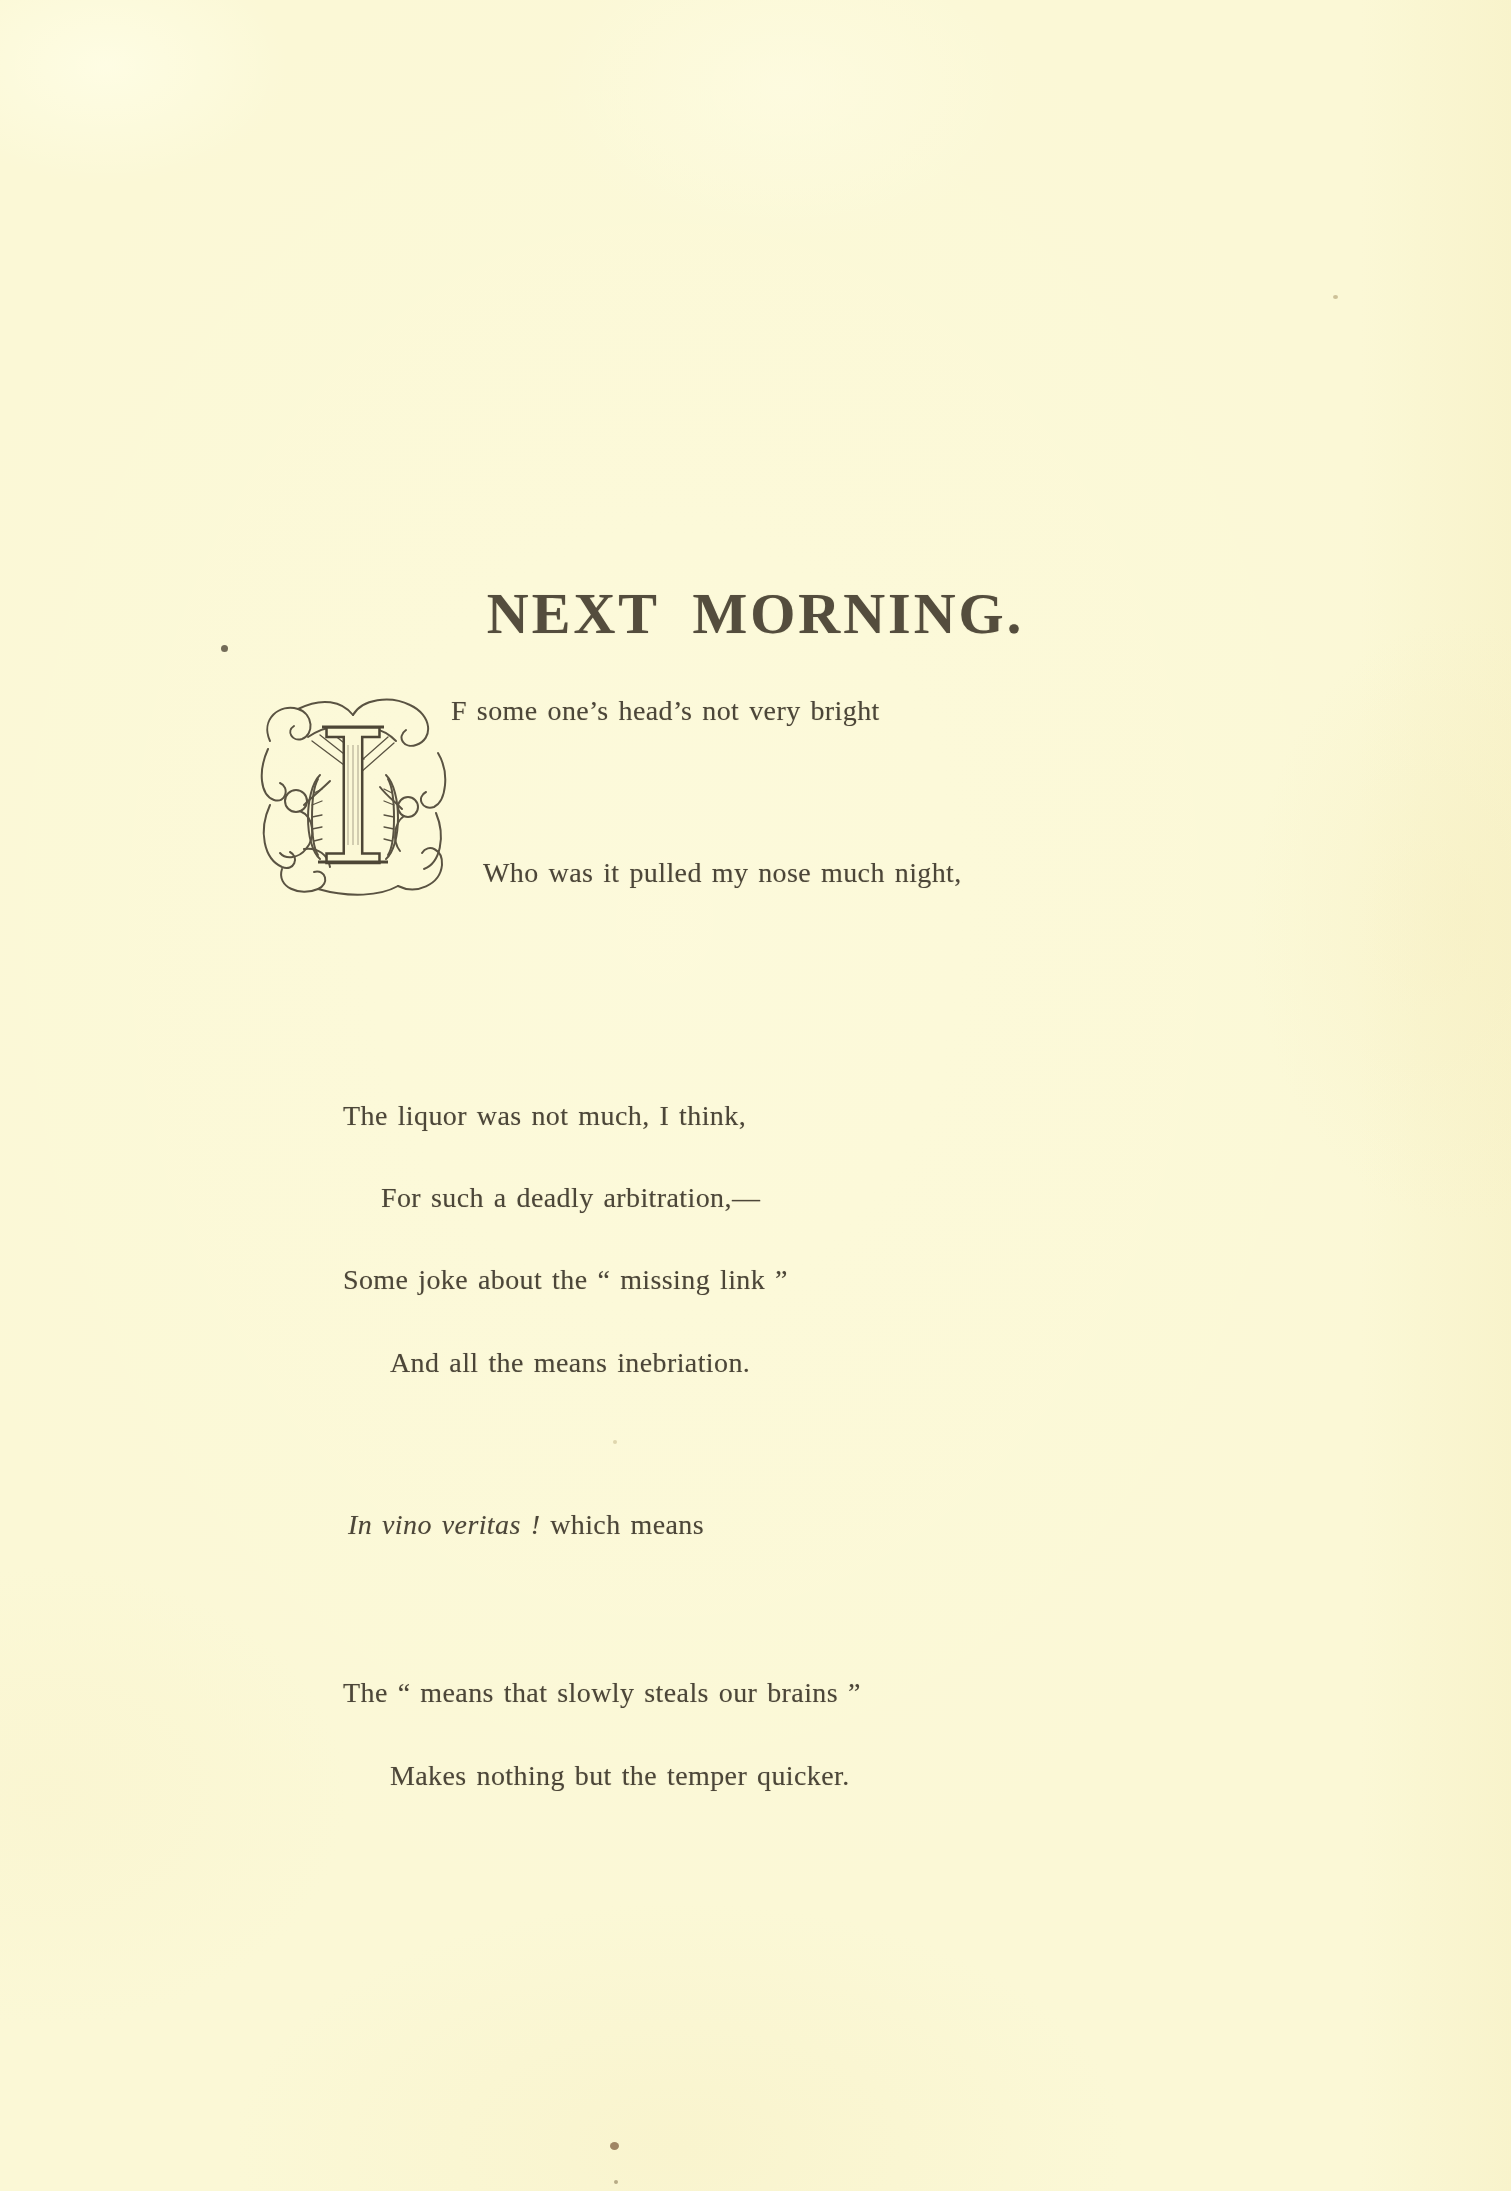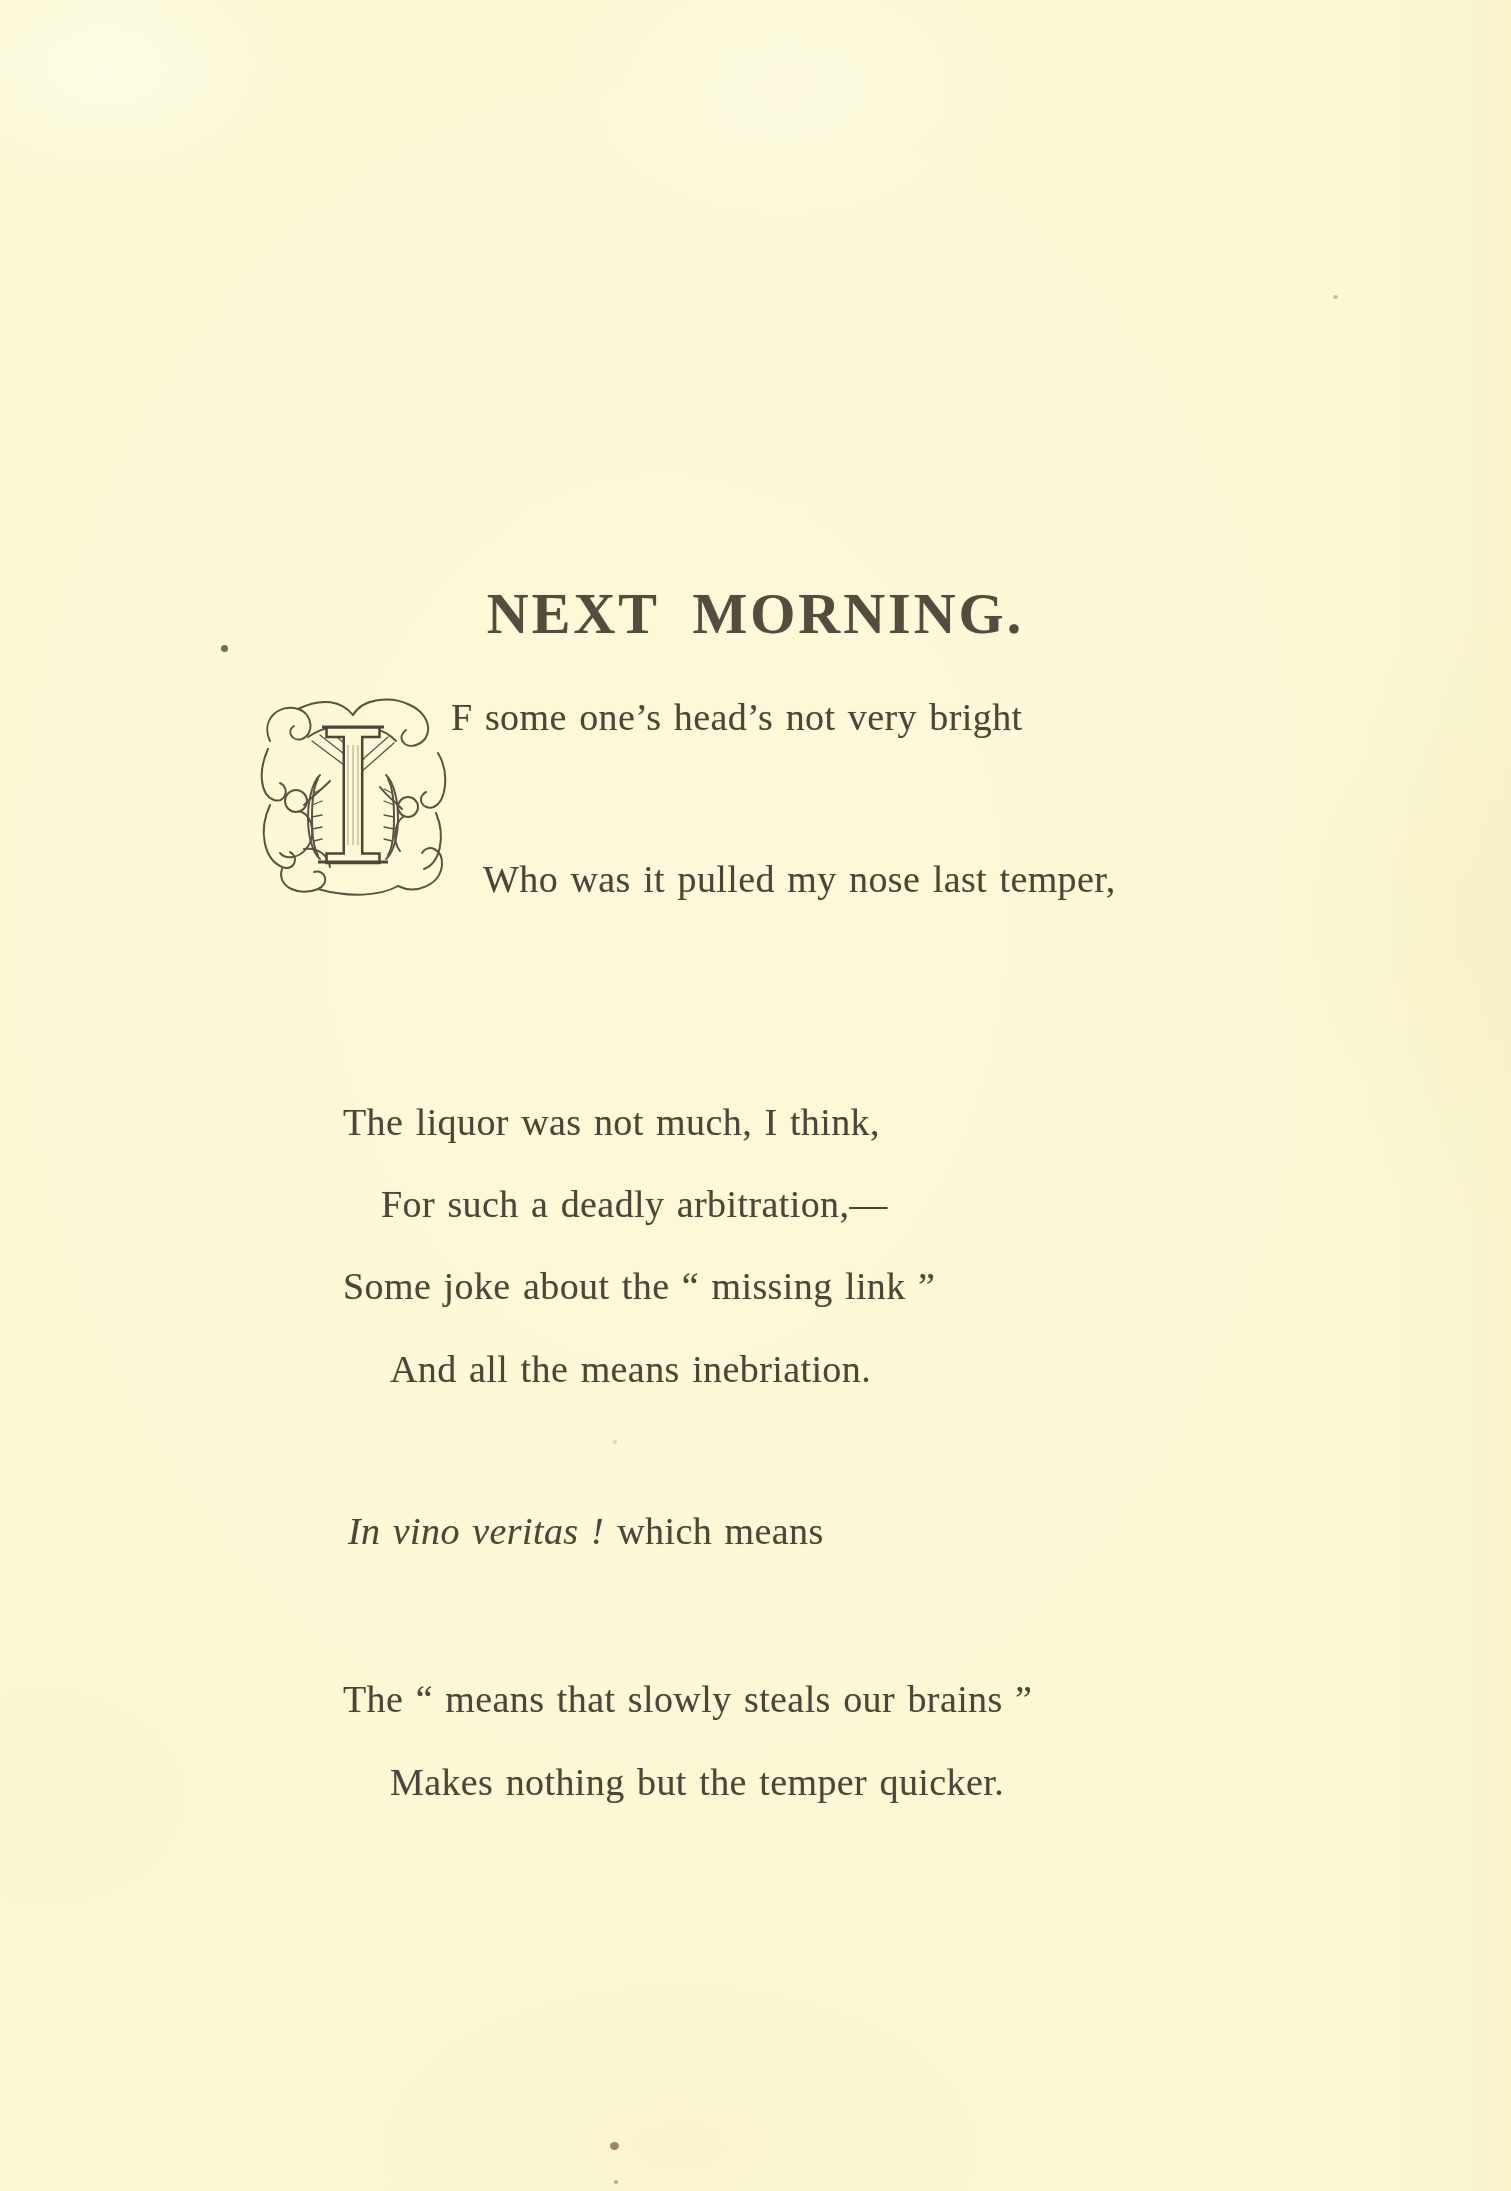--- a/index.html
+++ b/index.html
@@ -26,21 +26,21 @@
     left:0; right:0; top:541px;
     text-align:center;
     font-size:58px;
     letter-spacing:3px;
     word-spacing:16px;
     color:#544d3d;
     text-shadow:0 0 1px rgba(84,77,61,.35);
   }
   .line{
     position:absolute;
-    font-size:38px;
+    font-size:28px;
     color:#4c4638;
     letter-spacing:.4px;
     word-spacing:2.5px;
     white-space:nowrap;
     text-shadow:0 0 1px rgba(76,70,56,.3);
   }
   .line .it{font-style:italic;}
   .line .it:not(:empty){margin-right:.35em;}
   .dropcap{
     position:absolute;
@@ -94,21 +94,21 @@
         <path d="M58 96 L66 92 M56 108 L66 104 M56 120 L66 118 M56 132 L66 130 M58 144 L66 142" stroke-width="1.3"></path>
         <path d="M136 96 L128 92 M138 108 L128 104 M138 120 L128 118 M138 132 L128 130 M136 144 L128 142" stroke-width="1.3"></path>
       </g>
       <text x="97" y="166" text-anchor="middle" font-family="'DejaVu Serif', serif" font-size="186" fill="#fbf8d6" stroke="#4d4636" stroke-width="2.5">I</text>
       <path d="M66 30 H128 M62 165 H132" stroke="#4d4636" stroke-width="3" fill="none"></path>
       <path d="M92 48 V148 M97 48 V148 M102 48 V148" stroke="#4d4636" stroke-width="0.8" opacity="0.6" fill="none"></path>
     </svg>
   </div>
 
   <div class="line" style="left:451px;top:695px"><span class="it"></span><span>F some one’s head’s not very bright</span></div>
-  <div class="line" style="left:483px;top:857px"><span class="it"></span><span>Who was it pulled my nose last temper,</span></div>
+  <div class="line" style="left:483px;top:857px"><span class="it"></span><span>Who was it pulled my nose much night,</span></div>
 
   <div class="line" style="left:343px;top:1100px"><span class="it"></span><span>The liquor was not much, I think,</span></div>
   <div class="line" style="left:381px;top:1182px"><span class="it"></span><span>For such a deadly arbitration,—</span></div>
   <div class="line" style="left:343px;top:1264px"><span class="it"></span><span>Some joke about the “ missing link ”</span></div>
   <div class="line" style="left:390px;top:1347px"><span class="it"></span><span>And all the means inebriation.</span></div>
 
   <div class="line" style="left:348px;top:1509px"><span class="it">In vino veritas !</span><span>which means</span></div>
   <div class="line" style="left:343px;top:1677px"><span class="it"></span><span>The “ means that slowly steals our brains ”</span></div>
   <div class="line" style="left:390px;top:1760px"><span class="it"></span><span>Makes nothing but the temper quicker.</span></div>
 

